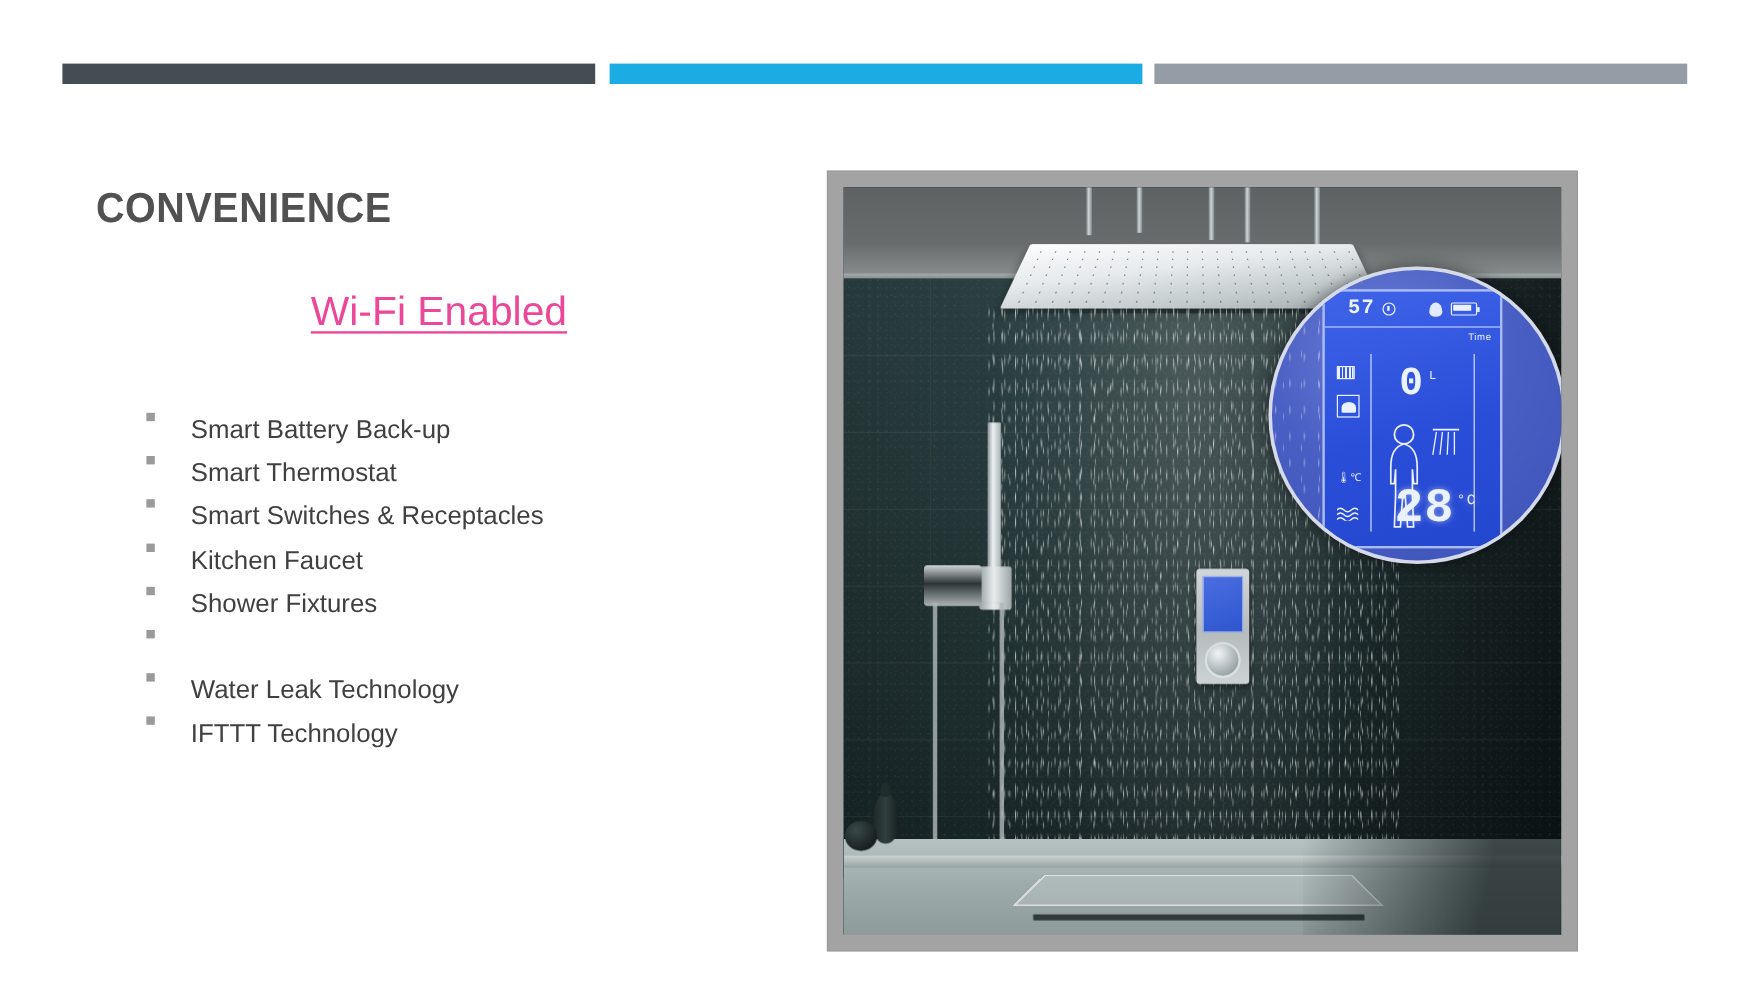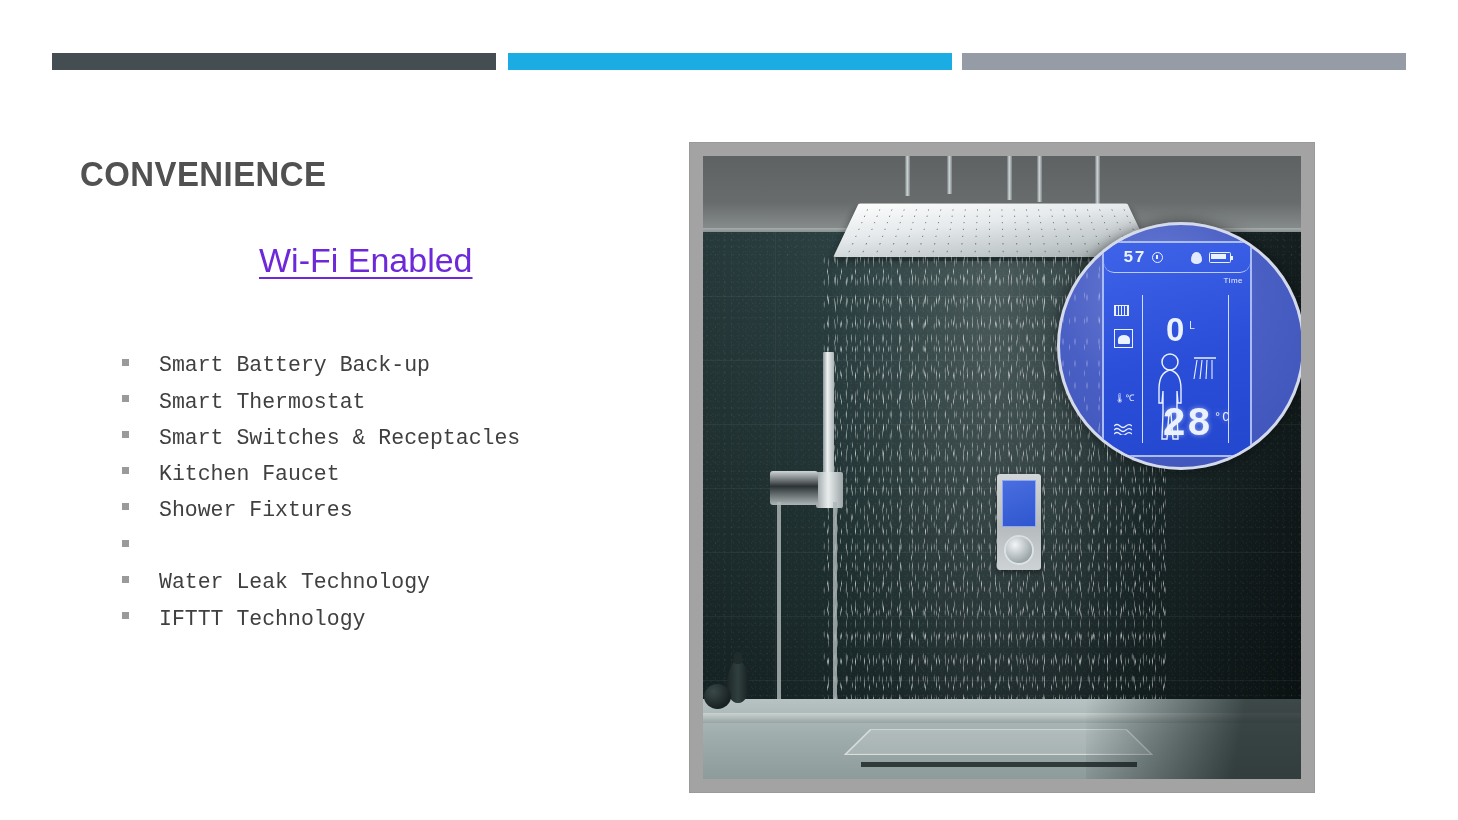--- a/index.html
+++ b/index.html
@@ -38,37 +38,36 @@
     transform: scaleX(0.94);
     transform-origin: left center;
     white-space: nowrap;
   }
 
   .subtitle {
     position: absolute;
     left: 259px; top: 241px;
     font-size: 34px;
     font-weight: normal;
-    color: #6d28d9;
+    color: #ec4899;
     text-decoration: underline;
     text-underline-offset: 5px;
     text-decoration-thickness: 2px;
     white-space: nowrap;
   }
 
   .bullets {
     position: absolute;
     left: 122px; top: 348px;
     width: 560px;
   }
   .bullet-row {
     display: flex;
-    align-items: center;
+    align-items: flex-start;
     height: 36.2px;
-    font-family: Liberation Mono, monospace;
   }
   .bullet-mark {
     width: 7px; height: 7px;
     background: #9a9a9a;
     flex: 0 0 7px;
     position: relative;
     top: -4px;
   }
   .bullet-text {
     margin-left: 30px;
@@ -263,37 +262,36 @@
     position:absolute; left:42px; top:16px; width:150px; height:216px;
     background: linear-gradient(165deg,#3f63e8 0%, #2a4ed8 55%, #2447cf 100%);
     border:2px solid #a9bcf5;
     color:#eaf1ff;
   }
   .lcd-top {
     position:absolute; left:0; top:0; width:100%; height:30px;
     display:flex; align-items:center; justify-content:center; gap:6px;
     font-family:"Liberation Mono", monospace;
     border-bottom:1px solid #bcccf8;
-    border-radius:10px;
   }
   .lcd-57 { font-size:17px; letter-spacing:1px; font-weight:bold; }
   .lcd-icons { display:flex; gap:7px; align-items:center; margin-left:22px; }
   .ic-clock { width:11px; height:11px; border:1.6px solid #eaf1ff; border-radius:50%; position:relative; }
   .ic-clock:after { content:""; position:absolute; left:3.5px; top:1.5px; width:1.4px; height:4px; background:#eaf1ff; }
   .ic-drop { width:11px; height:12px; background:#eaf1ff; border-radius: 50% 50% 50% 50% / 70% 70% 35% 35%; opacity:0.95; }
   .ic-batt { width:22px; height:11px; border:1.6px solid #eaf1ff; border-radius:1.5px; position:relative; }
   .ic-batt:before { content:""; position:absolute; left:1px; top:1px; width:15px; height:5px; background:#eaf1ff; }
   .ic-batt:after { content:""; position:absolute; right:-3.5px; top:3px; width:2.5px; height:4px; background:#eaf1ff; }
   .lcd-time-lbl { position:absolute; right:7px; top:33px; font-size:8px; font-weight:normal; letter-spacing:0.5px; }
   .lcd-vline { position:absolute; top:52px; width:1.4px; height:148px; background:#cfdcfb; }
   .lcd-vline.l { left:38px; }
   .lcd-vline.r { left:124px; }
   .lcd-flow {
-    position:absolute; left:62px; top:68px;
-    font-family:Liberation Sans, sans-serif; font-size:33px; font-weight:bold; letter-spacing:2px;
+    position:absolute; left:62px; top:58px;
+    font-family:Liberation Mono, monospace; font-size:33px; font-weight:bold; letter-spacing:2px;
   }
   .lcd-flow span { font-size:10px; vertical-align: super; margin-left:3px; font-weight:normal; }
   .lcd-temp {
     position:absolute; left:58px; bottom:8px;
     font-family:"Liberation Mono", monospace; font-size:40px; font-weight:bold; letter-spacing:1px;
     text-shadow:0 0 5px rgba(255,255,255,0.5);
   }
   .lcd-temp span { font-size:12px; vertical-align: super; margin-left:2px; font-weight:normal; }
   .lcd-person {
     position:absolute; left:50px; top:108px; width:32px; height:90px;

